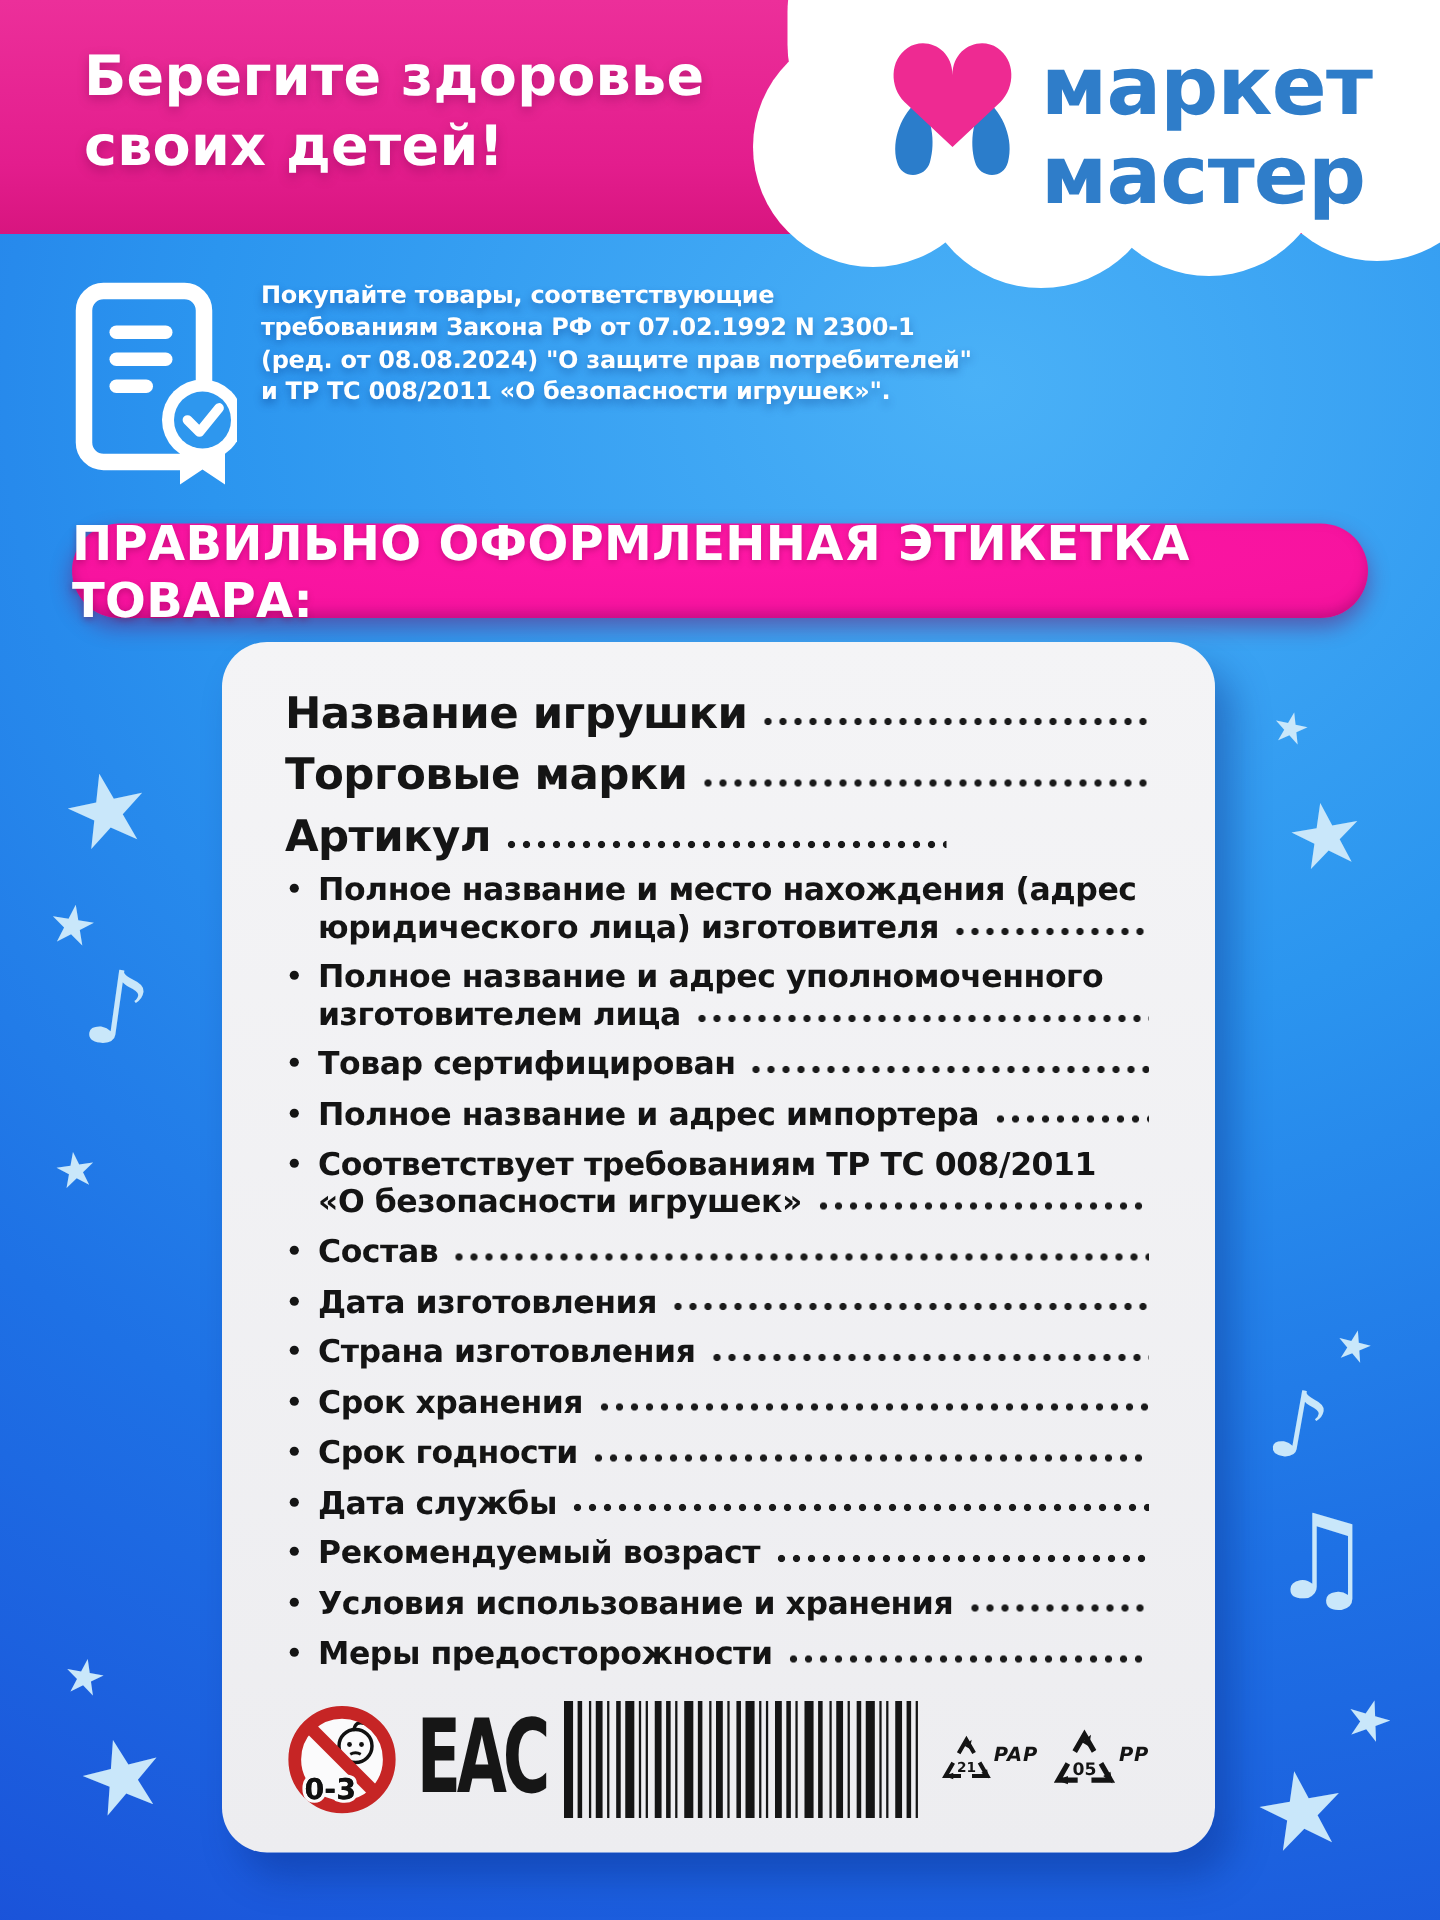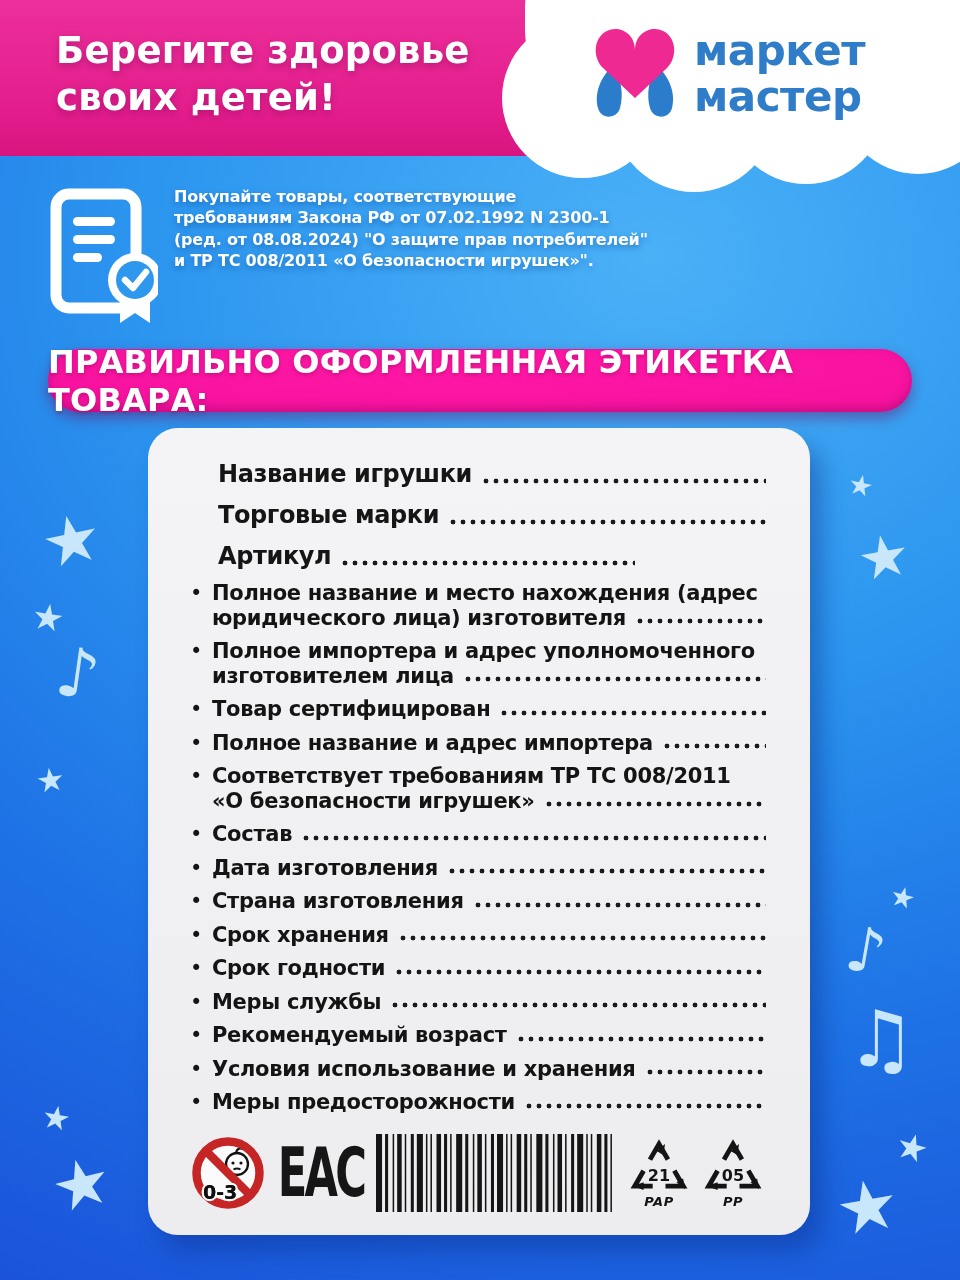--- a/index.html
+++ b/index.html
@@ -13,62 +13,62 @@
   .top-banner{position:absolute;left:0;top:0;width:960px;height:156px;
     background:linear-gradient(180deg,#ec2f9a 0%,#e31d8d 70%,#d8157f 100%);}
   .headline{position:absolute;left:56px;top:28px;margin:0;
     color:#fff;font-size:37px;font-weight:700;line-height:1.26;
     white-space:pre-line;letter-spacing:.2px;
     text-shadow:0 3px 7px rgba(110,0,70,.35);}
   
   .cloud{position:absolute;left:470px;top:0;width:490px;height:212px;}
   .logo-mark{position:absolute;left:588px;top:20px;width:94px;height:104px;}
   .logo-text{position:absolute;left:694px;top:28px;margin:0;
-    color:#2f7dc9;font-size:42px;font-weight:700;line-height:1.1;
+    color:#2f7dc9;font-size:54px;font-weight:700;line-height:1.1;
     white-space:pre-line;letter-spacing:-.5px;}
   
   .intro{position:absolute;left:46px;top:186px;right:36px;display:flex;gap:16px;}
   .doc-icon{flex:0 0 112px;width:112px;height:138px;}
   .intro-text{margin:0;color:#fff;font-size:16px;font-weight:700;line-height:1.34;
     white-space:pre-line;letter-spacing:-.2px;
     text-shadow:0 3px 6px rgba(0,50,130,.4);}
   
   .pill{position:absolute;left:48px;top:349px;width:864px;height:63px;
     border-radius:32px;display:flex;align-items:center;justify-content:center;
     background:radial-gradient(120% 160% at 50% 30%, #ff17a6 0%, #f5129d 55%, #d9118a 100%);
     box-shadow:0 6px 14px rgba(120,0,90,.45), inset 0 -4px 8px rgba(160,8,110,.5);}
   .pill h2{margin:0;color:#fff;font-size:32px;font-weight:700;letter-spacing:.2px;
     text-shadow:0 2px 4px rgba(120,0,70,.35);}
   
   .card{position:absolute;left:148px;top:428px;width:662px;box-sizing:border-box;
     background:linear-gradient(180deg,#f4f4f6 0%,#ededf0 100%);
     border-radius:30px;padding:26px 44px 18px 42px;
     box-shadow:12px 16px 24px rgba(8,40,130,.38);}
-  .field-row{display:flex;align-items:flex-start;height:41px;
-    color:#151515;font-size:24px;font-weight:700;line-height:40px;letter-spacing:-.4px;margin-left:28px;}
+  .field-row{display:flex;align-items:center;height:41px;
+    color:#151515;font-size:29px;font-weight:700;line-height:40px;letter-spacing:-.4px;}
   .dots{flex:1 1 auto;margin-left:9px;min-width:26px;align-self:stretch;
     background-image:radial-gradient(circle,#1a1a1a 2.1px,transparent 2.7px);
     background-size:10px 10px;background-repeat:repeat-x;
     background-position:left calc(100% - 7px);}
   .field-row .dots{background-position:left calc(100% - 9px);}
   .dots.short{flex:0 0 295px;}
   .spacer{flex:1 1 auto;}
   .bullets{margin-top:4px;}
   .bullet-item{display:flex;margin-bottom:9px;color:#141414;}
   .bullet-item::before{content:"•";flex:0 0 22px;font-size:21px;line-height:24.5px;}
   .bullet-body{flex:1 1 auto;min-width:0;}
   .bl1,.b-row{font-size:21px;font-weight:700;line-height:24.5px;letter-spacing:-.3px;}
   .b-row{display:flex;align-items:flex-end;}
   .b-row .dots{background-position:left calc(100% - 4px);}
   
   .marks{display:flex;align-items:center;justify-content:space-between;
     margin-top:14px;height:88px;}
   .eac{font-weight:700;font-size:47px;color:#161616;letter-spacing:-3px;
     transform:scaleY(1.45) scaleX(.92);transform-origin:center;}
-  .recycle{display:flex;flex-direction:column;align-items:center;width:66px;}
+  .recycle{display:flex;flex-direction:row;align-items:center;width:66px;}
   .recycle .mat{font-size:13px;font-weight:700;color:#141414;margin-top:-4px;letter-spacing:.5px;font-style:italic;}
   
   .deco{position:absolute;color:#c9e7fa;line-height:1;user-select:none;}
   .deco.star::before{content:"★";}
   .deco.note1::before{content:"♪";}
   .deco.note2::before{content:"♫";}
 </style>
 </head>
 <body>
 
@@ -142,21 +142,21 @@
       <div class="bl1">Полное название и место нахождения (адрес</div>
       <div class="b-row">
         <span class="b-last">юридического лица) изготовителя</span>
         <span class="dots"></span>
       </div>
     </div>
   </div>
 
   <div class="bullet-item">
     <div class="bullet-body">
-      <div class="bl1">Полное импортера и адрес уполномоченного</div>
+      <div class="bl1">Полное название и адрес уполномоченного</div>
       <div class="b-row">
         <span class="b-last">изготовителем лица</span>
         <span class="dots"></span>
       </div>
     </div>
   </div>
 
   <div class="bullet-item">
     <div class="bullet-body">
 
@@ -234,21 +234,21 @@
         <span class="b-last">Срок годности</span>
         <span class="dots"></span>
       </div>
     </div>
   </div>
 
   <div class="bullet-item">
     <div class="bullet-body">
 
       <div class="b-row">
-        <span class="b-last">Меры службы</span>
+        <span class="b-last">Дата службы</span>
         <span class="dots"></span>
       </div>
     </div>
   </div>
 
   <div class="bullet-item">
     <div class="bullet-body">
 
       <div class="b-row">
         <span class="b-last">Рекомендуемый возраст</span>

